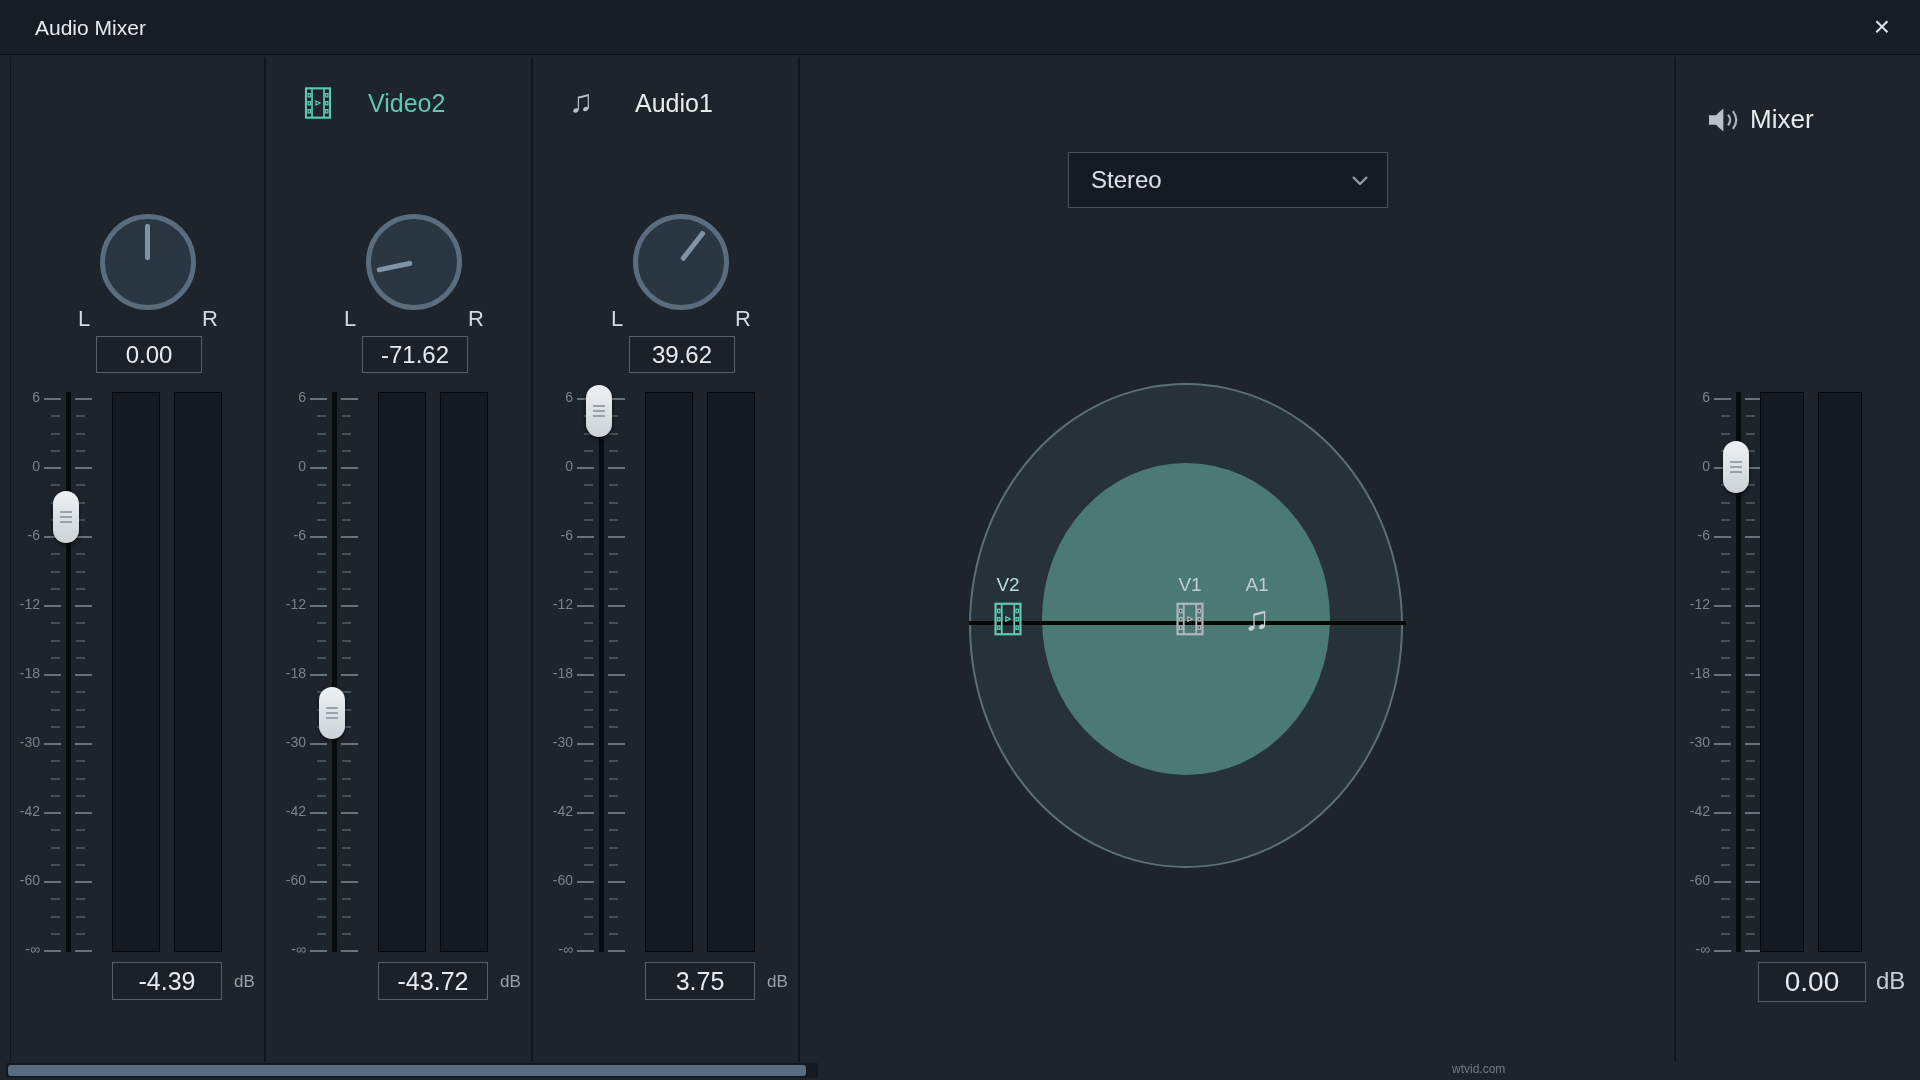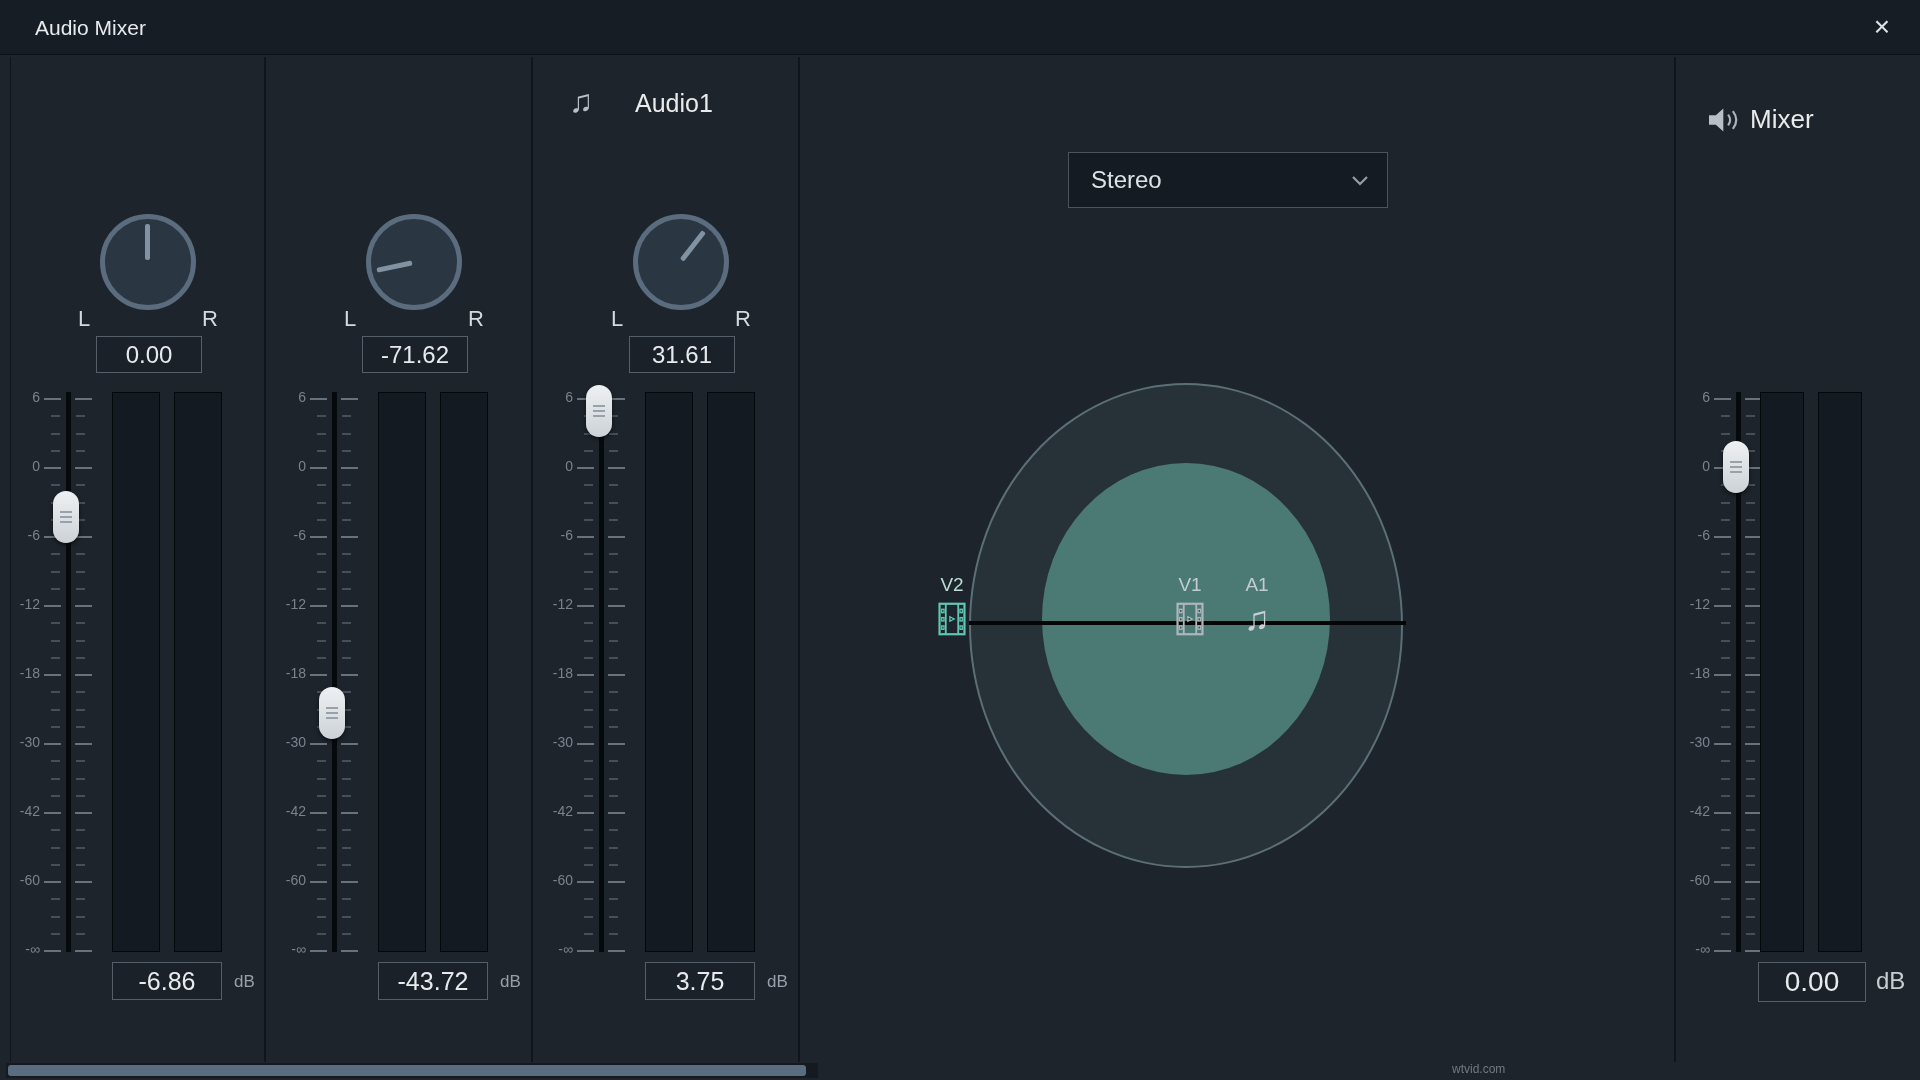--- a/index.html
+++ b/index.html
@@ -186,26 +186,41 @@
       <div class="tick" style="left: 75px; width: 17px; top: 893px;"></div>
     </div>
   <div class="fader-track" style="left:66px;"></div>
   <div class="fader-handle" style="left: 53px; top: 434.485px;">
     <div class="grip"></div>
       <div class="grip"></div>
       <div class="grip"></div>
   </div>
   <div class="meter" style="left:112px;"></div>
   <div class="meter" style="left:174px;"></div>
-  <div class="value-box db-box">-6.86</div>
+  <div class="value-box db-box">-4.39</div>
   <div class="db-unit">dB</div>
 </div>
 <div class="v-divider" style="left:264px;"></div>
 
 <div class="strip" style="left:266px; width:266px;">
+  <div class="strip-header">
+    <svg class="film-svg accent hdr-icon" viewBox="0 0 24 26">
+      <rect class="stroke" x="3" y="2" width="18" height="22" fill="none" stroke-width="1.6"></rect>
+      <line class="stroke" x1="7.5" y1="2" x2="7.5" y2="24" stroke-width="1.3"></line>
+      <line class="stroke" x1="16.5" y1="2" x2="16.5" y2="24" stroke-width="1.3"></line>
+      <rect class="stroke" x="4.6" y="6" width="1.6" height="2.4" stroke-width="1"></rect>
+      <rect class="stroke" x="4.6" y="12" width="1.6" height="2.4" stroke-width="1"></rect>
+      <rect class="stroke" x="4.6" y="18" width="1.6" height="2.4" stroke-width="1"></rect>
+      <rect class="stroke" x="17.8" y="6" width="1.6" height="2.4" stroke-width="1"></rect>
+      <rect class="stroke" x="17.8" y="12" width="1.6" height="2.4" stroke-width="1"></rect>
+      <rect class="stroke" x="17.8" y="18" width="1.6" height="2.4" stroke-width="1"></rect>
+      <path class="stroke" d="M10.5 11.5 L13.5 13 L10.5 14.5 Z" stroke-width="1"></path>
+    </svg>
+    <div class="hdr-label accent">Video2</div>
+  </div>
   <div class="knob">
     <div class="knob-rot" style="transform: rotate(-101.772deg);">
         <div class="knob-pointer"></div>
       </div>
   </div>
   <div class="lr-label lr-left">L</div>
   <div class="lr-label lr-right">R</div>
   <div class="value-box pan-box">-71.62</div>
   <div class="fader-scale">
       <div class="tick-label" style="left: 2px; top: 332px;">6</div>
@@ -302,21 +317,21 @@
     <div class="note-glyph hdr-icon">♫</div>
     <div class="hdr-label">Audio1</div>
   </div>
   <div class="knob">
     <div class="knob-rot" style="transform: rotate(37.932deg);">
         <div class="knob-pointer"></div>
       </div>
   </div>
   <div class="lr-label lr-left">L</div>
   <div class="lr-label lr-right">R</div>
-  <div class="value-box pan-box">31.61</div>
+  <div class="value-box pan-box">39.62</div>
   <div class="fader-scale">
       <div class="tick-label" style="left: 2px; top: 332px;">6</div>
       <div class="tick" style="left: 44px; width: 17px; top: 341px;"></div>
       <div class="tick" style="left: 75px; width: 17px; top: 341px;"></div>
       <div class="tick minor" style="left: 51px; width: 9px; top: 358px;"></div>
       <div class="tick minor" style="left: 76px; width: 9px; top: 358px;"></div>
       <div class="tick minor" style="left: 51px; width: 9px; top: 376px;"></div>
       <div class="tick minor" style="left: 76px; width: 9px; top: 376px;"></div>
       <div class="tick minor" style="left: 51px; width: 9px; top: 393px;"></div>
       <div class="tick minor" style="left: 76px; width: 9px; top: 393px;"></div>
@@ -404,21 +419,21 @@
   <div class="sel">Stereo</div>
   <svg class="chev" width="18" height="12" viewBox="0 0 18 12">
     <polyline points="2,2 9,9 16,2" fill="none" stroke="#93a0ab" stroke-width="2.2"></polyline>
   </svg>
 </div>
 
 <div class="pan-outer"></div>
 <div class="pan-inner"></div>
 <div class="pan-line"></div>
 
-<div class="pan-marker accent" style="left: 912px;">
+<div class="pan-marker accent" style="left: 968px;">
   <div class="m-label">V2</div>
   <div class="m-icon">
     <svg class="film-svg accent" viewBox="0 0 24 26">
       <rect class="stroke" x="3" y="2" width="18" height="22" fill="none" stroke-width="1.6"></rect>
       <line class="stroke" x1="7.5" y1="2" x2="7.5" y2="24" stroke-width="1.3"></line>
       <line class="stroke" x1="16.5" y1="2" x2="16.5" y2="24" stroke-width="1.3"></line>
       <rect class="stroke" x="4.6" y="6" width="1.6" height="2.4" stroke-width="1"></rect>
       <rect class="stroke" x="4.6" y="12" width="1.6" height="2.4" stroke-width="1"></rect>
       <rect class="stroke" x="4.6" y="18" width="1.6" height="2.4" stroke-width="1"></rect>
       <rect class="stroke" x="17.8" y="6" width="1.6" height="2.4" stroke-width="1"></rect>

